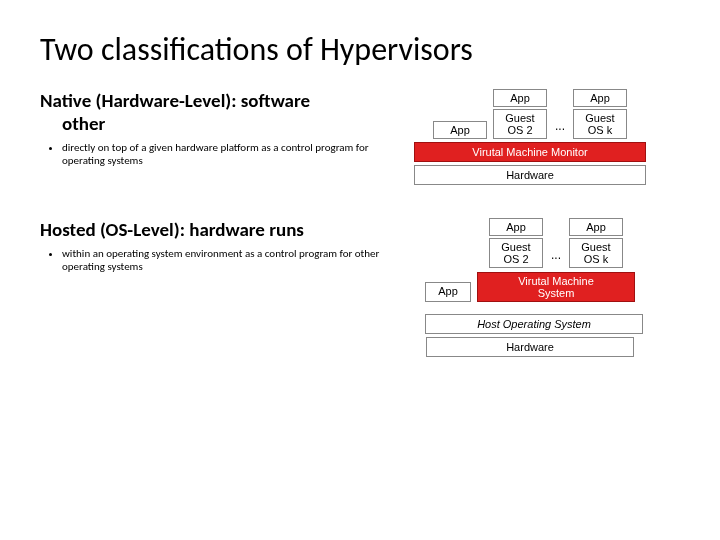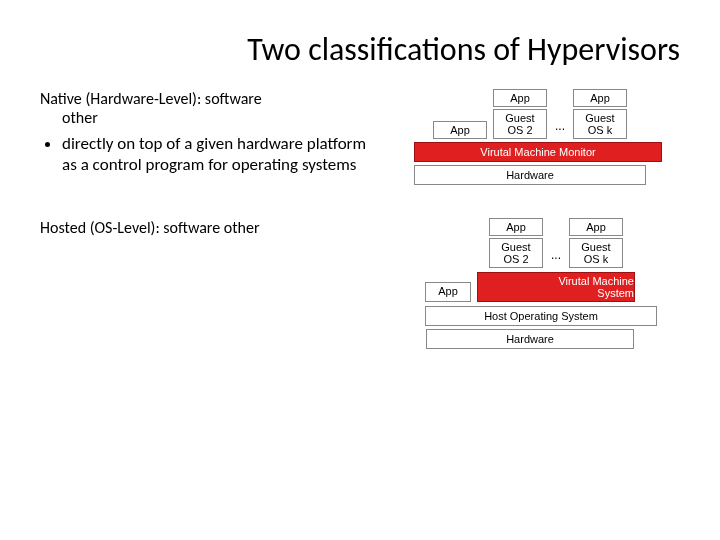--- a/index.html
+++ b/index.html
@@ -9,51 +9,51 @@
     height: 540px;
     font-family: Calibri, Arial, sans-serif;
     background: #fff;
     color: #000;
   }
   .slide {
     padding: 20px 40px;
   }
   .title {
     font-size: 32px;
-    text-align: right;
+    text-align: left;
     margin: 10px 0 20px 0;
     font-weight: normal;
   }
   .content {
     display: flex;
     flex-direction: column;
   }
   .section {
     display: flex;
     margin-bottom: 30px;
     align-items: flex-start;
   }
   .text-col {
     width: 340px;
     padding-right: 20px;
   }
   .heading {
-    font-weight: normal;
-    font-size: 16px;
+    font-weight: bold;
+    font-size: 19px;
     margin: 0 0 6px 0;
     padding-left: 0;
   }
   .heading-indent {
     padding-left: 22px;
     display: block;
   }
   ul {
     margin: 0;
     padding-left: 22px;
-    font-size: 17px;
+    font-size: 11px;
   }
   li {
     margin-bottom: 4px;
   }
   .diagram {
     width: 260px;
     font-size: 11px;
     font-family: Arial, sans-serif;
   }
   .row {
@@ -79,21 +79,21 @@
   }
   .dots {
     font-size: 12px;
     padding: 0 2px 6px 2px;
   }
   .vmm {
     background: #e02020;
     color: #fff;
     border: 1px solid #a01010;
     text-align: center;
-    padding: 3px 8px;
+    padding: 3px 0;
     margin-bottom: 3px;
   }
   .wide {
     width: 230px;
     margin: 0 auto 3px auto;
     text-align: center;
     padding: 3px 0;
     border: 1px solid #888;
   }
   
@@ -107,21 +107,21 @@
   .hosted-app {
     border: 1px solid #888;
     width: 44px;
     text-align: center;
     padding: 2px 0;
   }
   .vmm-narrow {
     background: #e02020;
     color: #fff;
     border: 1px solid #a01010;
-    text-align: right;
+    text-align: center;
     width: 156px;
     padding: 2px 0;
     line-height: 1.1;
   }
   .hosted-group {
     display: flex;
     flex-direction: column;
     gap: 2px;
   }
   .diag-wrap-1 { width: 232px; margin: 0 auto; }
@@ -162,21 +162,24 @@
             </div>
           </div>
           <div class="vmm" style="width:230px;">Virutal Machine Monitor</div>
           <div class="box wide">Hardware</div>
         </div>
       </div>
     </div>
 
     <div class="section">
       <div class="text-col">
-        <p class="heading">Hosted (OS-Level): software other</p>
+        <p class="heading">Hosted (OS-Level): hardware runs</p>
+        <ul>
+          <li>within an operating system environment as a control program for other operating systems</li>
+        </ul>
       </div>
       <div class="diagram">
         <div class="diag-wrap-2">
           <div class="hosted-top">
             <div class="hosted-group" style="justify-content:flex-end; align-self:flex-end;">
               <div class="hosted-app" style="height:14px;">App</div>
             </div>
             <div class="hosted-group">
               <div class="row" style="gap:6px; margin-bottom:2px;">
                 <div class="stack">
@@ -188,20 +191,20 @@
                   <div class="box">App</div>
                   <div class="box">Guest OS k</div>
                 </div>
               </div>
               <div class="vmm-narrow">
                 <span>Virutal Machine</span><br>
                 <span>System</span>
               </div>
             </div>
           </div>
-          <div class="box" style="width:206px; margin:4px auto 3px auto; padding:3px 12px; text-align:center;">Host Operating System</div>
+          <div class="box" style="width:206px; margin:12px auto 3px auto; padding:3px 5px; text-align:center;font-style:italic;">Host Operating System</div>
           <div class="box" style="width:206px; margin:0 auto; padding:3px 0; text-align:center;">Hardware</div>
         </div>
       </div>
     </div>
 
   </div>
 </div>
 
 </body></html>

